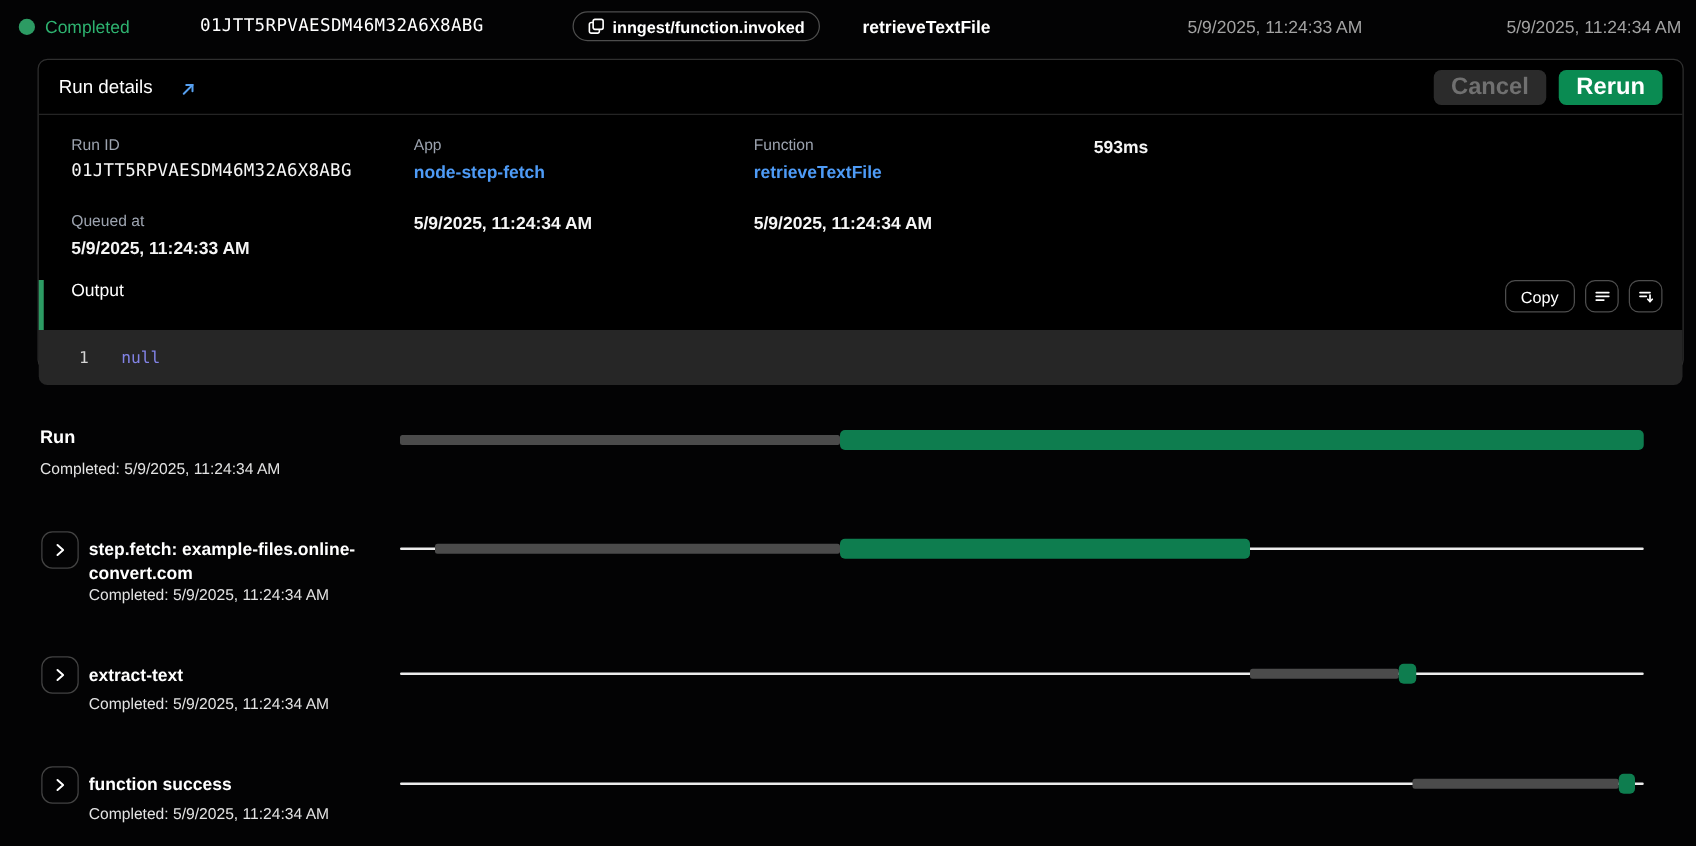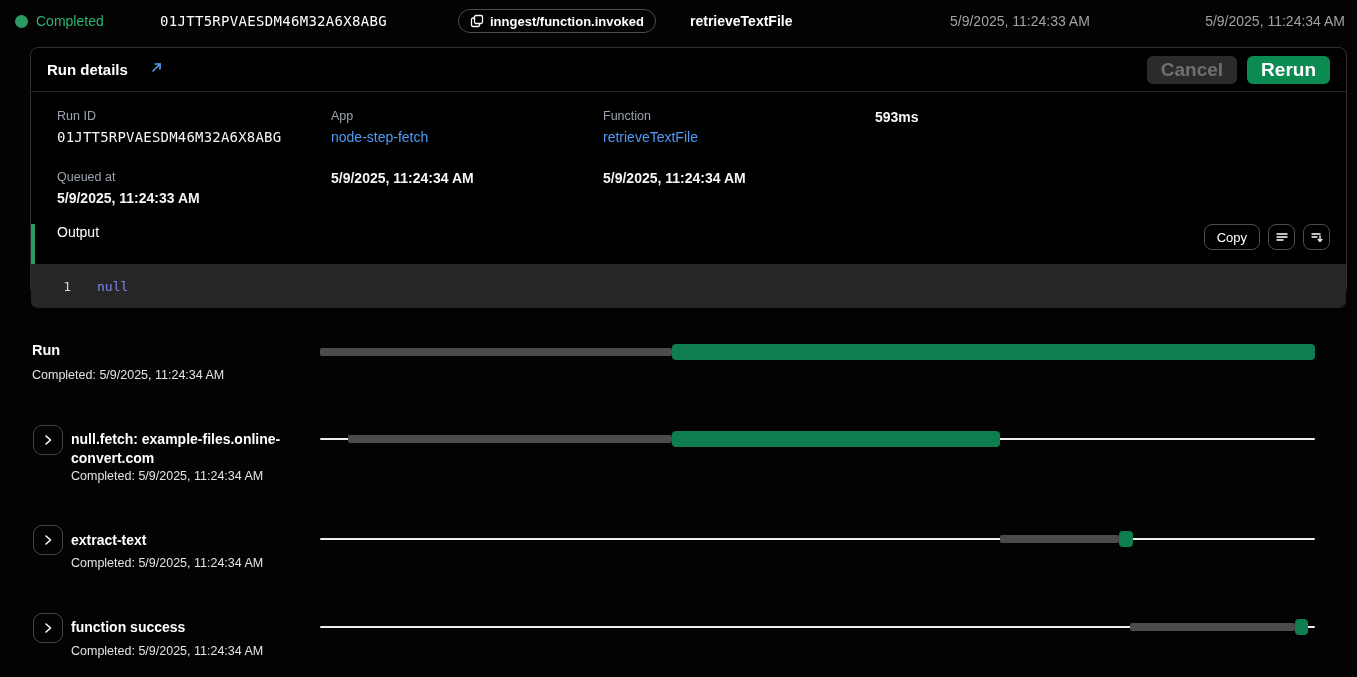--- a/index.html
+++ b/index.html
@@ -49,37 +49,37 @@
   
   .panel{
     position:absolute;left:30px;top:47px;width:1317px;height:249px;
     border:1px solid var(--panel_border);border-radius:8px;
     display:flex;flex-direction:column;background:#000;
   }
   .panel-header{
     height:44px;flex:0 0 44px;display:flex;align-items:center;
     padding:0 16px 0 16px;border-bottom:1px solid var(--divider);
   }
-  .panel-title{font-size:15px;font-weight:700;color:#fff;display:flex;align-items:flex-start;gap:22px;}
+  .panel-title{font-size:15px;font-weight:400;color:#fff;display:flex;align-items:flex-end;gap:22px;}
   .panel-header .spacer{flex:1;}
   .btn{
     height:28px;border-radius:6px;font-size:19px;font-weight:600;
     display:inline-flex;align-items:center;padding:0 14px;border:none;cursor:pointer;
     font-family:"Liberation Sans", sans-serif;
   }
   .btn-cancel{background:#2b2b2b;color:#707070;margin-right:10px;}
   .btn-rerun{background:var(--rerun_green);color:#fff;}
 
   .details-grid{
     flex:1;display:grid;grid-template-columns:274px 272px 272px 1fr;
     padding:17px 16px 18px 26px;row-gap:25px;align-content:start;
   }
   .field .label{font-size:12.5px;color:var(--muted);margin-bottom:6px;}
   .field .value{font-size:14px;font-weight:700;color:var(--text);}
-  .field .value.link{color:var(--link_blue);font-weight:400;cursor:pointer;}
+  .field .value.link{color:var(--link_blue);font-weight:700;cursor:pointer;}
   .field .value.mono{font-family:"DejaVu Sans Mono","Liberation Mono",monospace;font-weight:400;letter-spacing:.2px;}
 
   .output-header{
     flex:0 0 40px;position:relative;display:flex;align-items:flex-start;
     padding:0 16px 0 26px;
   }
   .output-accent{position:absolute;left:0;top:0;bottom:0;width:4px;background:var(--accent_green);}
   .output-title{font-size:14px;font-weight:500;color:#fff;}
   .output-header .spacer{flex:1;}
   .pill-btn{
@@ -216,21 +216,21 @@
 <div class="track" style="top:344px;">
     <div class="seg queued" style="left: 0%; width: 35.4%;"></div>
     <div class="seg active" style="left: 35.4%; width: 64.6%;"></div>
   </div>
 
 <button class="expand-btn" style="left:33px;top:425px;">
   <svg width="12" height="12" viewBox="0 0 12 12" fill="none" stroke="#fff" stroke-width="1.6" stroke-linecap="round" stroke-linejoin="round">
       <path d="M4 2 L8.5 6 L4 10"></path>
     </svg>
 </button>
-<div class="trace-label row-title" style="left:71px;top:430px;">null.fetch: example-files.online-convert.com</div>
+<div class="trace-label row-title" style="left:71px;top:430px;">step.fetch: example-files.online-convert.com</div>
 <div class="trace-sub" style="left:71px;top:469px;">Completed: 5/9/2025, 11:24:34 AM</div>
 <div class="track" style="top:431px;">
   <div class="baseline"></div>
 <div class="seg queued" style="left: 2.8%; width: 32.6%;"></div>
     <div class="seg active" style="left: 35.4%; width: 32.9%;"></div>
   </div>
 
 <button class="expand-btn" style="left:33px;top:525px;">
   <svg width="12" height="12" viewBox="0 0 12 12" fill="none" stroke="#fff" stroke-width="1.6" stroke-linecap="round" stroke-linejoin="round">
       <path d="M4 2 L8.5 6 L4 10"></path>

